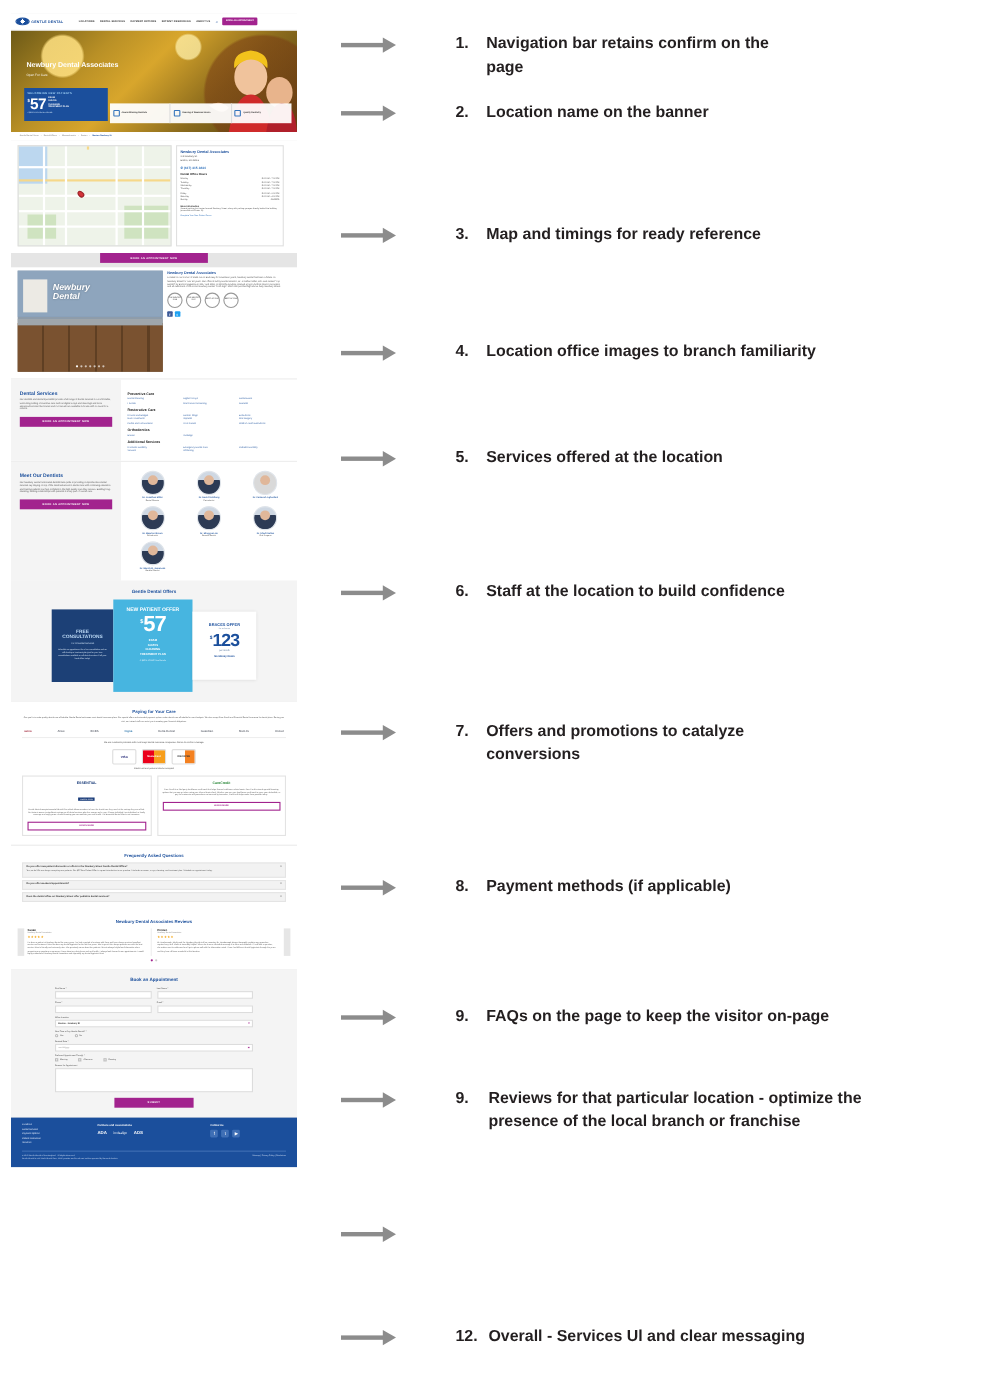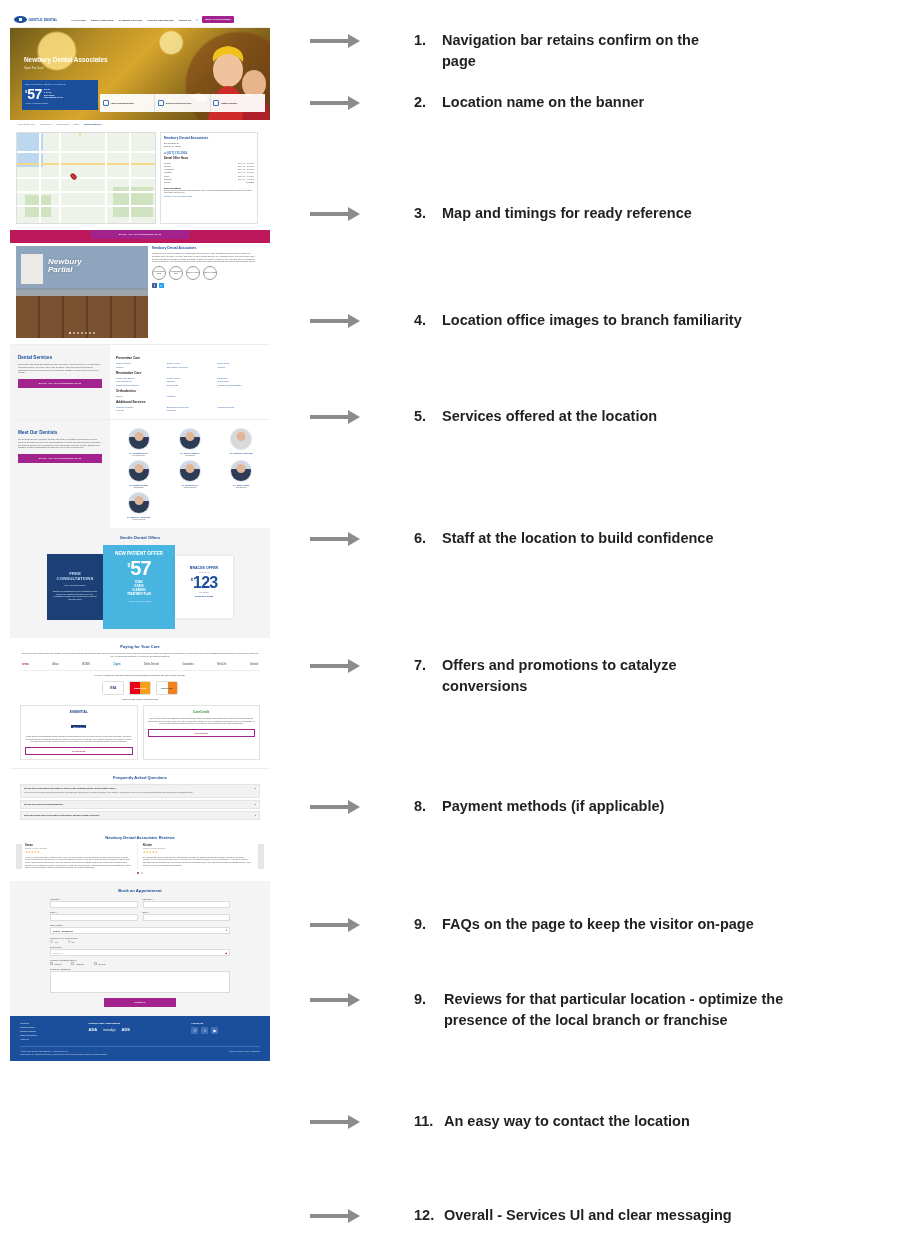--- a/index.html
+++ b/index.html
@@ -30,21 +30,21 @@
   .ann-num {
     flex: 0 0 28px; font-size: 14.5px; font-weight: bold; color: #231f20;
     line-height: 1.45;
   }
   .ann-text {
     font-size: 14.5px; font-weight: bold; color: #231f20; line-height: 1.45;
     max-width: 420px;
   }
 
   
-  .site { width: 260px; background: #be185d; }
+  .site { width: 260px; background: #e5e5e5; }
   .sec { position: relative; width: 260px; background: #fff; }
   .tiny { font-size: 2.1px; line-height: 1.35; color: #555; }
 
   
   .navbar {
     height: 16px; background: #fff; display: flex; align-items: center;
     padding: 0 4px; border-bottom: 1px solid #eee;
   }
   .logo { display: flex; align-items: center; gap: 1.5px; }
   .logo-mark {
@@ -448,21 +448,21 @@
       </div>
 
       <div class="office-sec sec">
         <div class="office-img">
           <div class="wall"></div>
           <div class="door"></div>
           <div class="counter"></div>
           <div class="cab"></div>
           <div class="brand">
             <span>Newbury</span><br>
-            <span>Partial</span>
+            <span>Dental</span>
           </div>
           <div class="dots">
             <i class="on"></i>
             <i></i>
             <i></i>
             <i></i>
             <i></i>
             <i></i>
             <i></i>
           </div>
@@ -920,24 +920,20 @@
         <div class="ann-num" style="flex:0 0 30px">9.</div>
         <div class="ann-text" style="max-width:350px">Reviews for that particular location - optimize the presence of the local branch or franchise</div>
       </div>
     </div>
 
     <div class="ann-row" style="top:1111px">
       <div class="arrow">
           <span class="shaft"></span>
           <span class="head"></span>
         </div>
-      <div class="ann-body">
-        <div class="ann-num" style="flex:0 0 30px">11.</div>
-        <div class="ann-text">An easy way to contact the location</div>
-      </div>
     </div>
 
     <div class="ann-row" style="top:1205px">
       <div class="arrow">
           <span class="shaft"></span>
           <span class="head"></span>
         </div>
       <div class="ann-body">
         <div class="ann-num" style="flex:0 0 30px">12.</div>
         <div class="ann-text">Overall - Services Ul and clear messaging</div>

